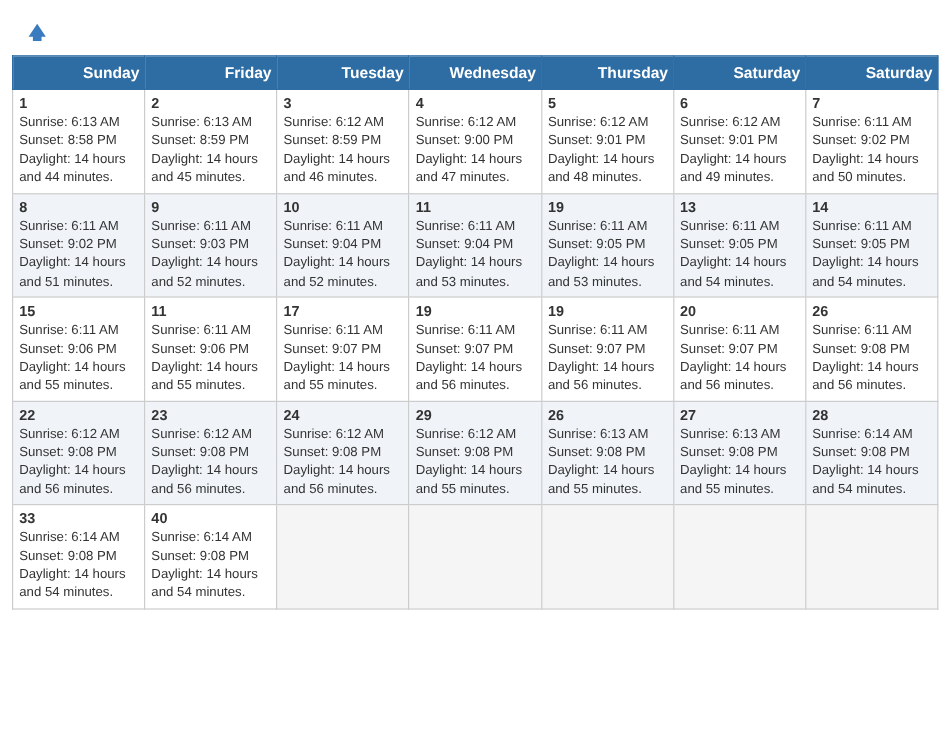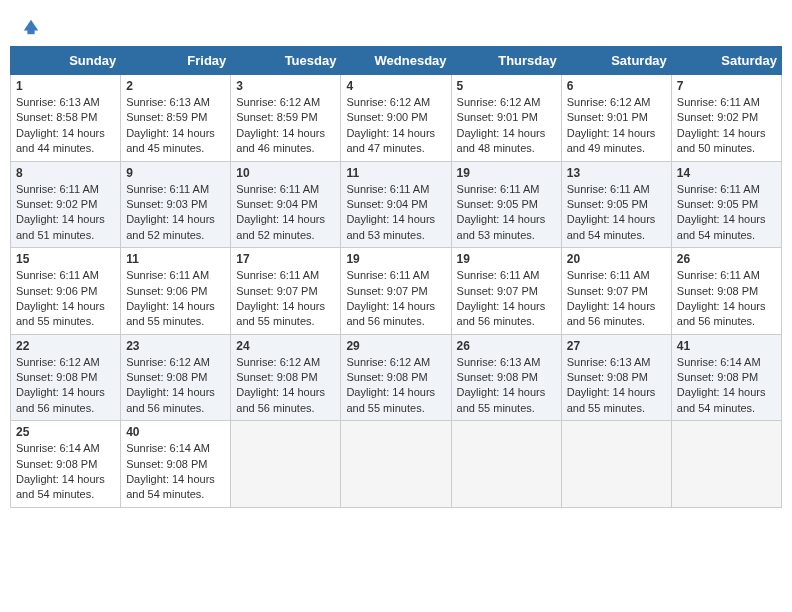--- a/index.html
+++ b/index.html
@@ -237,27 +237,27 @@
         </td>
         <td>
           <span class="day-num">26</span>
           <div class="day-info">Sunrise: 6:13 AM<br>Sunset: 9:08 PM<br>Daylight: 14 hours<br>and 55 minutes.</div>
         </td>
         <td>
           <span class="day-num">27</span>
           <div class="day-info">Sunrise: 6:13 AM<br>Sunset: 9:08 PM<br>Daylight: 14 hours<br>and 55 minutes.</div>
         </td>
         <td>
-          <span class="day-num">41</span>
+          <span class="day-num">28</span>
           <div class="day-info">Sunrise: 6:14 AM<br>Sunset: 9:08 PM<br>Daylight: 14 hours<br>and 54 minutes.</div>
         </td>
       </tr>
       <tr>
         <td>
-          <span class="day-num">25</span>
+          <span class="day-num">33</span>
           <div class="day-info">Sunrise: 6:14 AM<br>Sunset: 9:08 PM<br>Daylight: 14 hours<br>and 54 minutes.</div>
         </td>
         <td>
           <span class="day-num">40</span>
           <div class="day-info">Sunrise: 6:14 AM<br>Sunset: 9:08 PM<br>Daylight: 14 hours<br>and 54 minutes.</div>
         </td>
         <td class="empty"></td>
         <td class="empty"></td>
         <td class="empty"></td>
         <td class="empty"></td>

